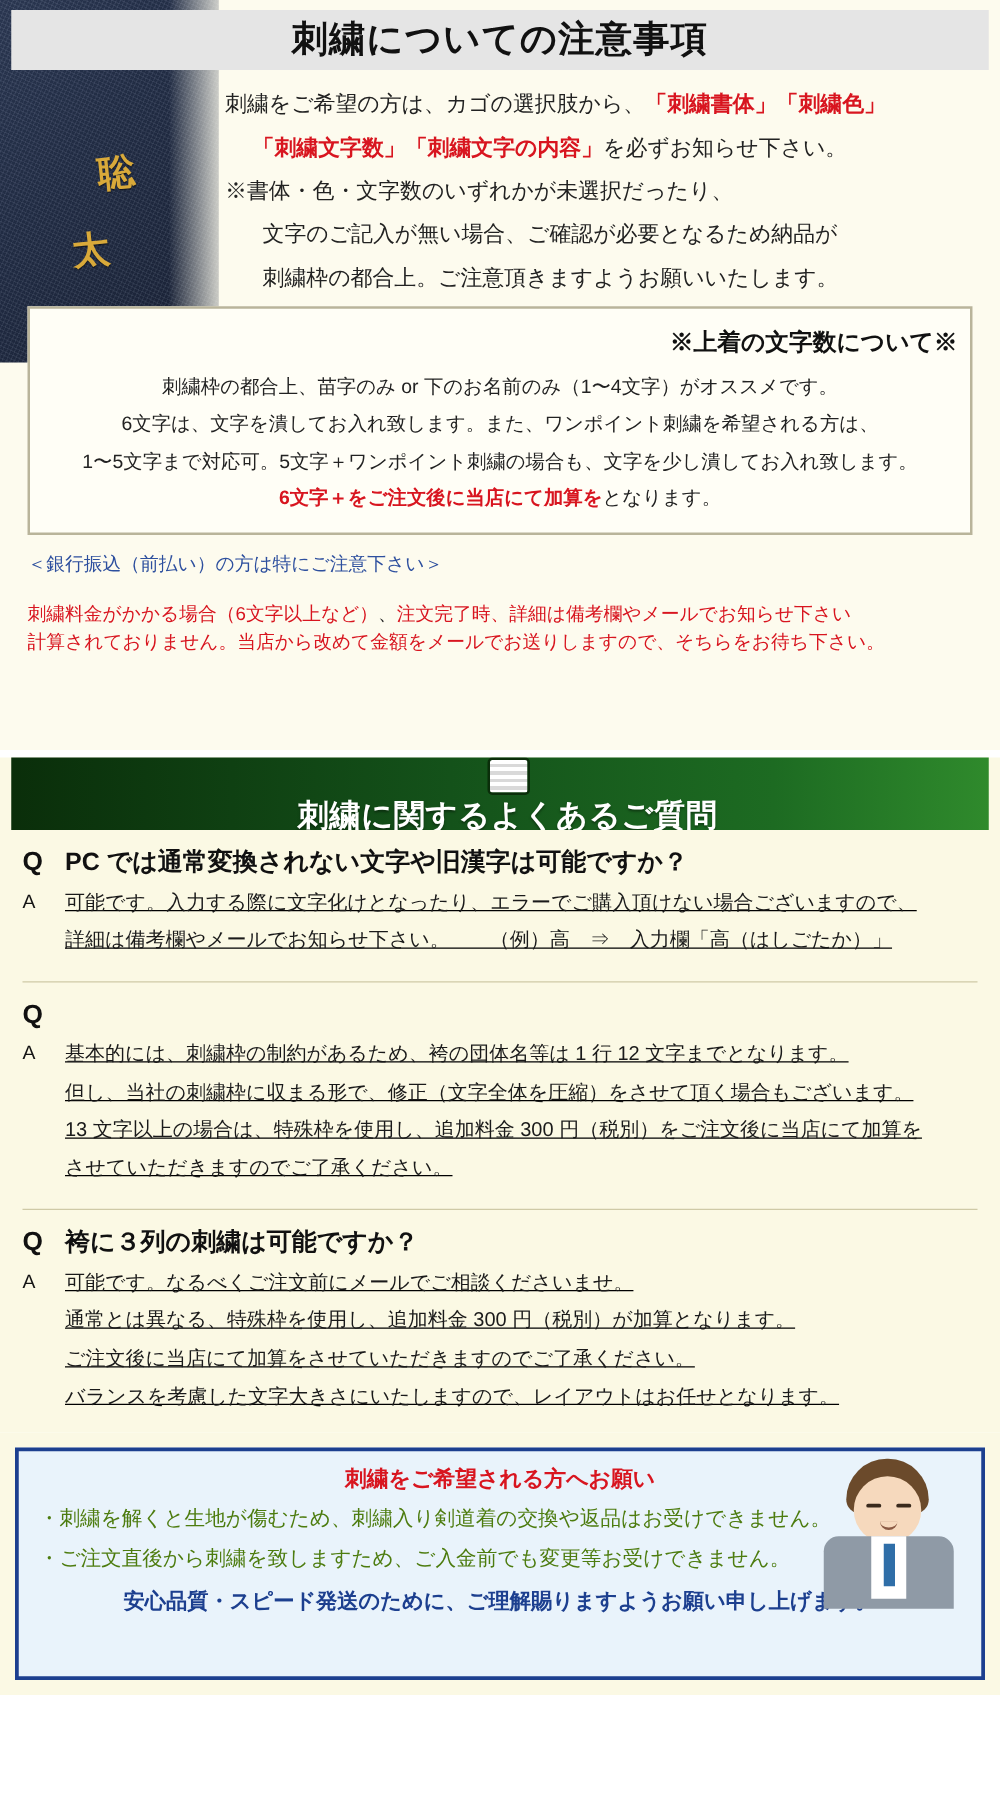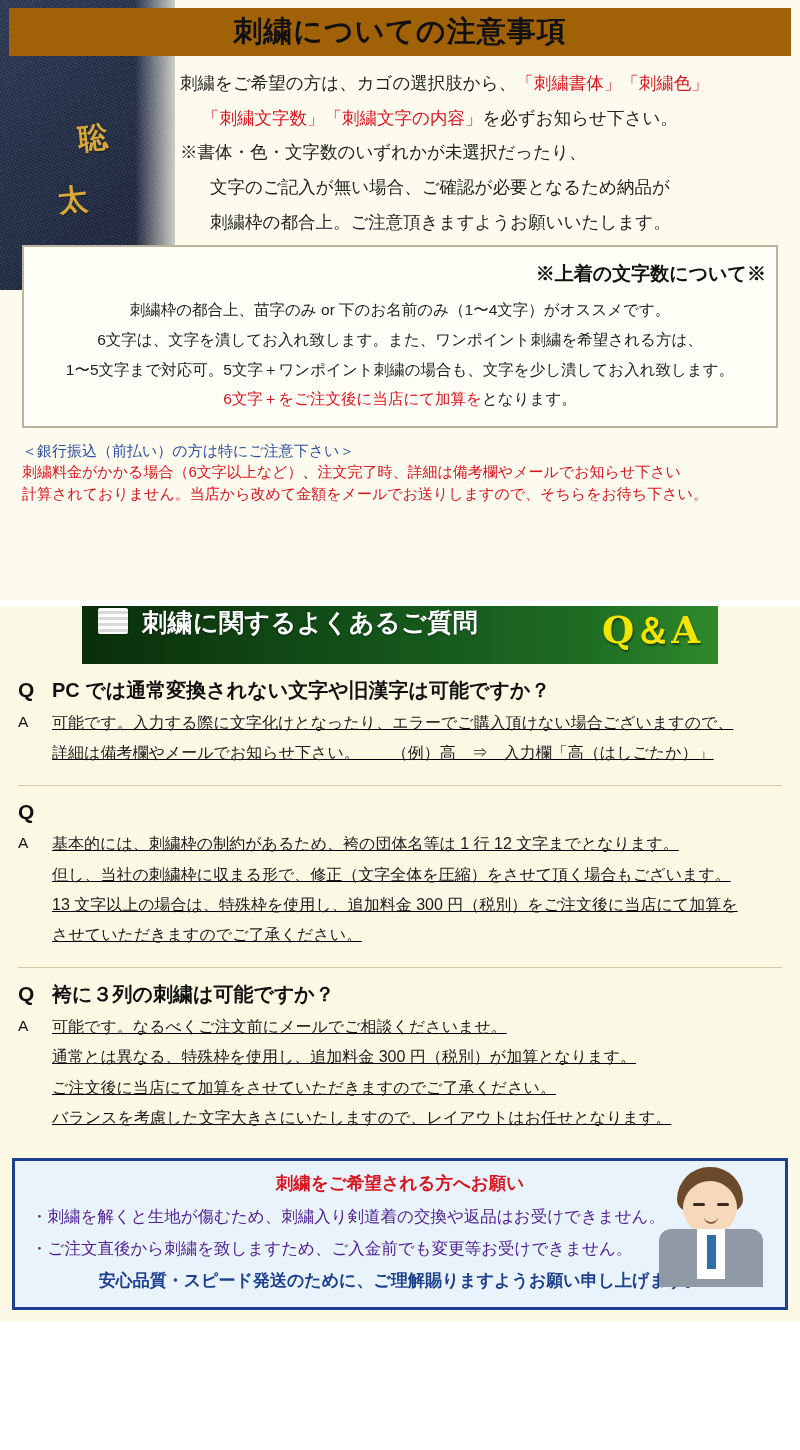--- a/index.html
+++ b/index.html
@@ -47,21 +47,21 @@
     text-shadow: 0 1px 1px rgba(0,0,0,0.55);
   }
   .kanji1 { left: 78px; top: 118px; font-size: 30px; transform: rotate(-6deg); }
   .kanji2 { left: 58px; top: 180px; font-size: 30px; transform: rotate(-6deg); }
 
   .sec1-title {
     position: relative;
     margin: 8px auto 0;
     width: 782px;
     height: 48px;
-    background: #a16207;
+    background: #e5e5e5;
     display: flex;
     align-items: center;
     justify-content: center;
     z-index: 3;
   }
   .sec1-title span {
     color: #111111;
     font-size: 29px;
     font-weight: bold;
     letter-spacing: 1px;
@@ -77,21 +77,21 @@
   }
   .sec1-lines p {
     margin: 0 0 11px 0;
     font-size: 17.5px;
     color: #222222;
     line-height: 1.35;
     text-align: left;
   }
   .sec1-lines p.indent1 { padding-left: 22px; }
   .sec1-lines p.indent2 { padding-left: 30px; }
-  .red { color: #d8151f; }
+  .red { color: #d8151f; font-weight: bold; }
 
   .box-upper {
     position: relative;
     z-index: 4;
     margin: 10px 22px 0 22px;
     border: 2px solid #b9b49a;
     background: #fffef6;
     padding: 14px 10px 16px 10px;
   }
   .box-upper h3 {
@@ -111,44 +111,46 @@
   .box-upper p.last { margin-bottom: 0; }
 
   .bank-note {
     position: relative;
     z-index: 4;
     margin: 14px 22px 0 22px;
   }
   .bank-note .head {
     font-size: 15px;
     color: #2d4f9e;
-    margin-bottom: 0;
+    margin-bottom: 20px;
   }
   .bank-note .body {
     font-size: 15px;
     color: #d8151f;
     line-height: 1.5;
   }
   .bank-note .body .blk { color: #222; }
 
   
   .sec2 {
     position: relative;
     width: 800px;
     background: #fbf9e4;
     padding-bottom: 10px;
   }
   .qa-header {
     position: relative;
     margin: 6px auto 0;
-    width: 636px;
+    width: 782px;
     height: 58px;
     background: linear-gradient(to right, #0a2e0a 0%, #14521a 45%, #1d6b22 78%, #2f8a2c 100%);
     display: flex;
+    align-items: center;
     overflow: hidden;
+    flex-direction: column;
   }
   .qa-header .spool {
     width: 34px; height: 30px;
     margin-left: 14px;
     border-radius: 4px;
     background:
       repeating-linear-gradient(to bottom, #ffffff 0 3px, #d9d9d9 3px 6px);
     border: 2px solid #0a2e0a;
     flex: none;
   }
@@ -217,38 +219,39 @@
   .sec3 {
     position: relative;
     width: 800px;
     background: #fbf9e4;
     padding: 12px 0 12px 0;
   }
   .req-box {
     position: relative;
     margin: 0 auto;
     width: 776px;
-    height: 152px;
+    height: 186px;
     border: 3px solid #1c3f8f;
     background: #e9f3fb;
     overflow: hidden;
   }
   .req-title {
     text-align: center;
     margin: 10px 0 10px 0;
     font-size: 17.5px;
     font-weight: bold;
     color: #d8151f;
   }
   .req-lines { padding: 0 16px; }
   .req-lines p {
     margin: 0 0 10px 0;
     font-size: 16.5px;
-    color: #4c1d95;
+    color: #4d7c0f;
     line-height: 1.35;
+    font-family: Liberation Mono, monospace;
   }
   .req-foot {
     text-align: center;
     font-size: 17px;
     font-weight: bold;
     color: #1c3f8f;
     margin-top: 6px;
   }
   
   .person {

